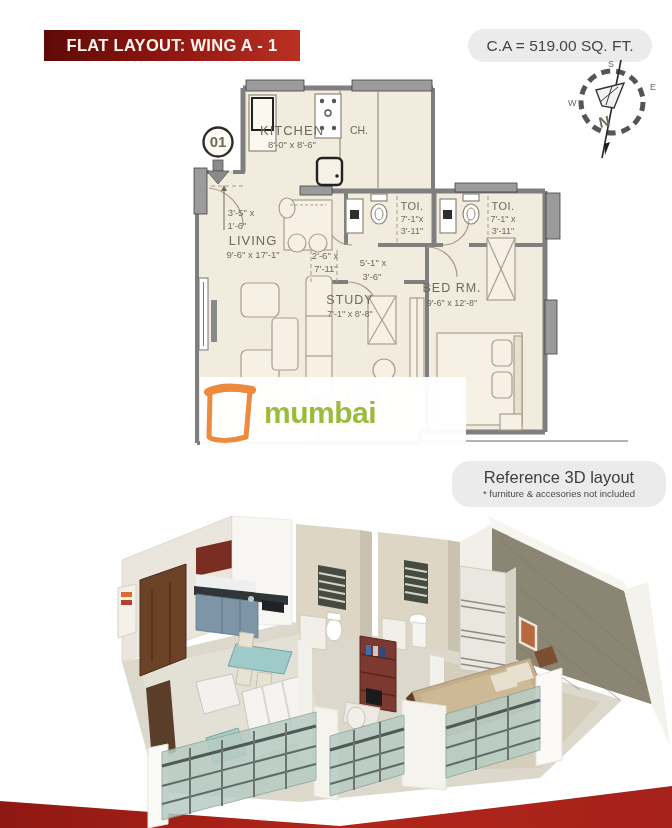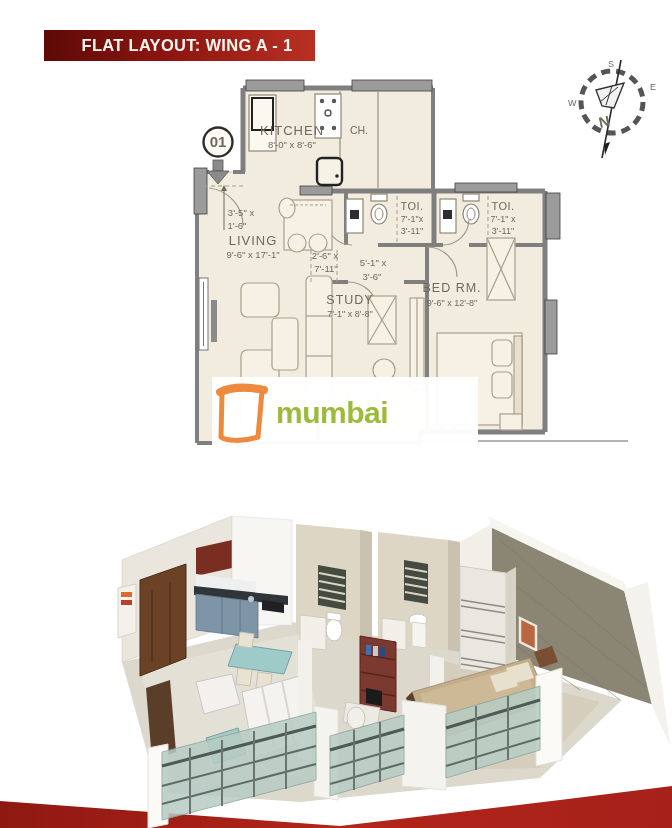--- a/index.html
+++ b/index.html
@@ -1,48 +1,51 @@
 <!DOCTYPE html>
 <html><head>
 <meta charset="utf-8">
 <style>
   html,body{margin:0;padding:0;background:#ffffff;}
   .stage{position:relative;width:672px;height:828px;background:#ffffff;overflow:hidden;
          font-family:"Liberation Sans",sans-serif;}
   .banner{position:absolute;left:44px;top:30px;width:256px;height:31px;
           background:linear-gradient(90deg,#5e0a06 0%,#8c1510 45%,#b93023 100%);
           color:#fdf7f3;font-size:16.5px;font-weight:bold;letter-spacing:.3px;
-          display:flex;align-items:center;justify-content:center;padding-left:15px;}
+          display:flex;align-items:center;justify-content:center;}
   .pill{position:absolute;background:#ebebeb;border-radius:18px;color:#454545;
         display:flex;flex-direction:column;align-items:center;justify-content:center;}
   .ca-pill{left:468px;top:29px;width:184px;height:33px;font-size:15.5px;}
   .ref-pill{left:452px;top:461px;width:214px;height:46px;}
   .ref-title{font-size:16.5px;color:#3e3e3e;line-height:1.05;}
   .ref-sub{font-size:9.5px;color:#4a4a4a;margin-top:1px;}
-  .logo-box{position:absolute;left:212px;top:377px;width:266px;height:71px;
+  .logo-box{position:absolute;left:200px;top:377px;width:266px;height:71px;
             background:rgba(255,255,255,.97);display:flex;align-items:center;}
   .logo-text{margin-left:6px;display:flex;flex-direction:column;}
   .logo-line1{font-size:30px;font-weight:bold;color:#9cba3b;letter-spacing:-.5px;line-height:1;}
   .logo-line2{font-size:22px;color:#4c545c;letter-spacing:-.4px;line-height:1;margin-top:2px;}
   .logo-suffix{font-size:12px;color:#7c848a;font-weight:bold;}
   svg text{font-family:"Liberation Sans",sans-serif;fill:#6e695e;}
   .room-name{font-size:13px;letter-spacing:1px;}
   .room-dims{font-size:9.5px;}
   .small-name{font-size:11px;letter-spacing:.5px;}
   .pass-dims{font-size:9.5px;}
 </style>
 </head>
 <body>
 
 <div class="stage">
 
   <div class="banner">
     <span>FLAT LAYOUT: WING A - 1</span>
   </div>
 
+  <div class="pill ca-pill">
+    <span>C.A = 519.00 SQ. FT.</span>
+  </div>
 
   <svg style="position:absolute;left:560px;top:56px;" width="104" height="108" viewBox="0 0 104 108">
     <circle cx="52" cy="46" r="31" fill="none" stroke="#555" stroke-width="5" stroke-dasharray="9 6"></circle>
     <line x1="61" y1="4" x2="42" y2="102" stroke="#2a2a2a" stroke-width="1.6"></line>
     <polygon points="44,88 50,86 45,99" fill="#1e1e1e"></polygon>
     <path d="M36,34 L64,27 L54,52 L42,50 Z" fill="#f2f2f2" stroke="#333" stroke-width="1.4"></path>
     <path d="M40,46 L58,31 M46,49 L52,30" stroke="#333" stroke-width="1" fill="none"></path>
     <text x="40" y="72" font-size="15" font-weight="bold" fill="#1c1c1c" transform="rotate(-12 40 72)">N</text>
     <text x="48" y="11" font-size="9" fill="#444">S</text>
     <text x="8" y="50" font-size="9" fill="#444">W</text>
@@ -218,20 +221,24 @@
   <div class="logo-box">
     <svg width="58" height="64" viewBox="0 0 58 64">
       <path d="M10,12 C22,7 40,8 50,10 L46,56 C30,61 14,60 9,56 Z" fill="none" stroke="#ee8a3e" stroke-width="5" stroke-linejoin="round"></path>
       <path d="M8,11 C20,5 38,6 52,9" fill="none" stroke="#ee8a3e" stroke-width="8" stroke-linecap="round"></path>
     </svg>
     <div class="logo-text">
       <span class="logo-line1">mumbai</span>
     </div>
   </div>
 
+  <div class="pill ref-pill">
+    <span class="ref-title">Reference 3D layout</span>
+    <span class="ref-sub">* furniture &amp; accesories not included</span>
+  </div>
 
   <svg style="position:absolute;left:0;top:470px;" width="672" height="358" viewBox="0 470 672 358">
     <defs>
       <linearGradient id="redgrad" x1="0" y1="0" x2="1" y2="0">
         <stop offset="0" stop-color="#8f1812"></stop>
           <stop offset="0.5" stop-color="#b2251a"></stop>
           <stop offset="1" stop-color="#a6211a"></stop>
       </linearGradient>
     </defs>
 

